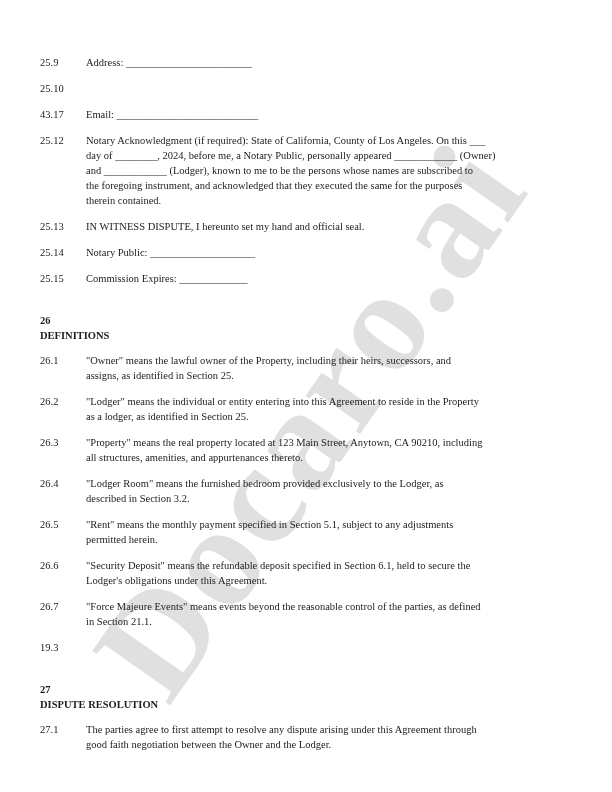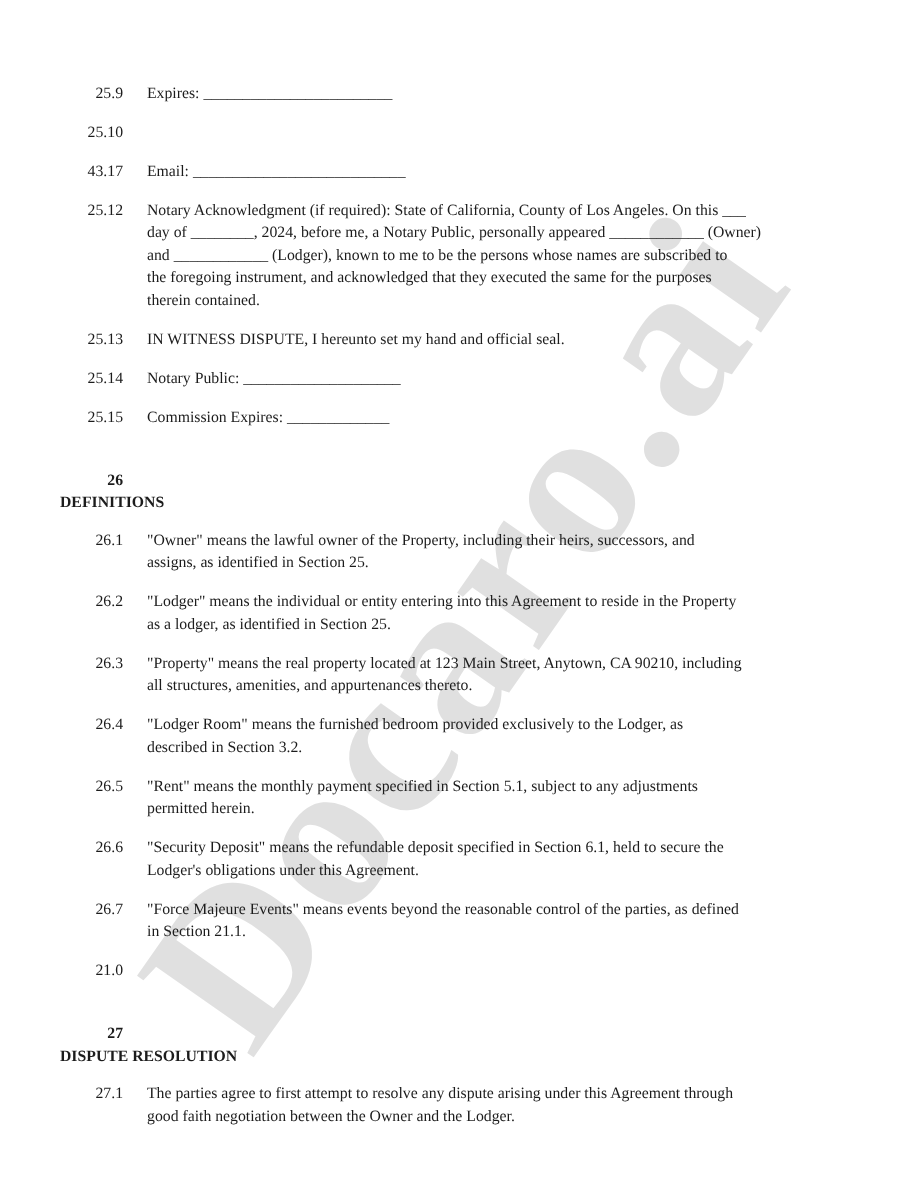--- a/index.html
+++ b/index.html
@@ -41,42 +41,42 @@
   .block {
     display: flex;
     align-items: flex-start;
     font-size: 10.5px;
     line-height: 15px;
     margin-bottom: 11px;
   }
   .block .num {
     width: 42px;
     min-width: 42px;
-    text-align: right;
-    margin-right: 16px;
+    text-align: left;
+    margin-right: 4px;
   }
   .block .txt {
     white-space: pre;
   }
   .block.heading {
     font-weight: 700;
     margin-top: 16px;
     margin-bottom: 10px;
     flex-direction: column;
   }
 </style>
 </head>
 <body>
 
 <div class="page">
   <div class="watermark" style="color: rgb(224, 224, 224);">Docaro.ai</div>
   <main class="content" id="doc-content">
       <div class="block item">
         <span class="num">25.9</span>
-        <span class="txt">Expires: ________________________</span>
+        <span class="txt">Address: ________________________</span>
       </div>
       <div class="block item">
         <span class="num">25.10</span>
       </div>
       <div class="block item">
         <span class="num">43.17</span>
         <span class="txt">Email: ___________________________</span>
       </div>
       <div class="block item">
         <span class="num">25.12</span>
@@ -131,21 +131,21 @@
         <span class="num">26.6</span>
         <span class="txt">"Security Deposit" means the refundable deposit specified in Section 6.1, held to secure the
 Lodger's obligations under this Agreement.</span>
       </div>
       <div class="block item">
         <span class="num">26.7</span>
         <span class="txt">"Force Majeure Events" means events beyond the reasonable control of the parties, as defined
 in Section 21.1.</span>
       </div>
       <div class="block item">
-        <span class="num">21.0</span>
+        <span class="num">19.3</span>
       </div>
       <div class="block heading">
         <span class="num">27</span>
         <span class="txt">DISPUTE RESOLUTION</span>
       </div>
       <div class="block item">
         <span class="num">27.1</span>
         <span class="txt">The parties agree to first attempt to resolve any dispute arising under this Agreement through
 good faith negotiation between the Owner and the Lodger.</span>
       </div>

